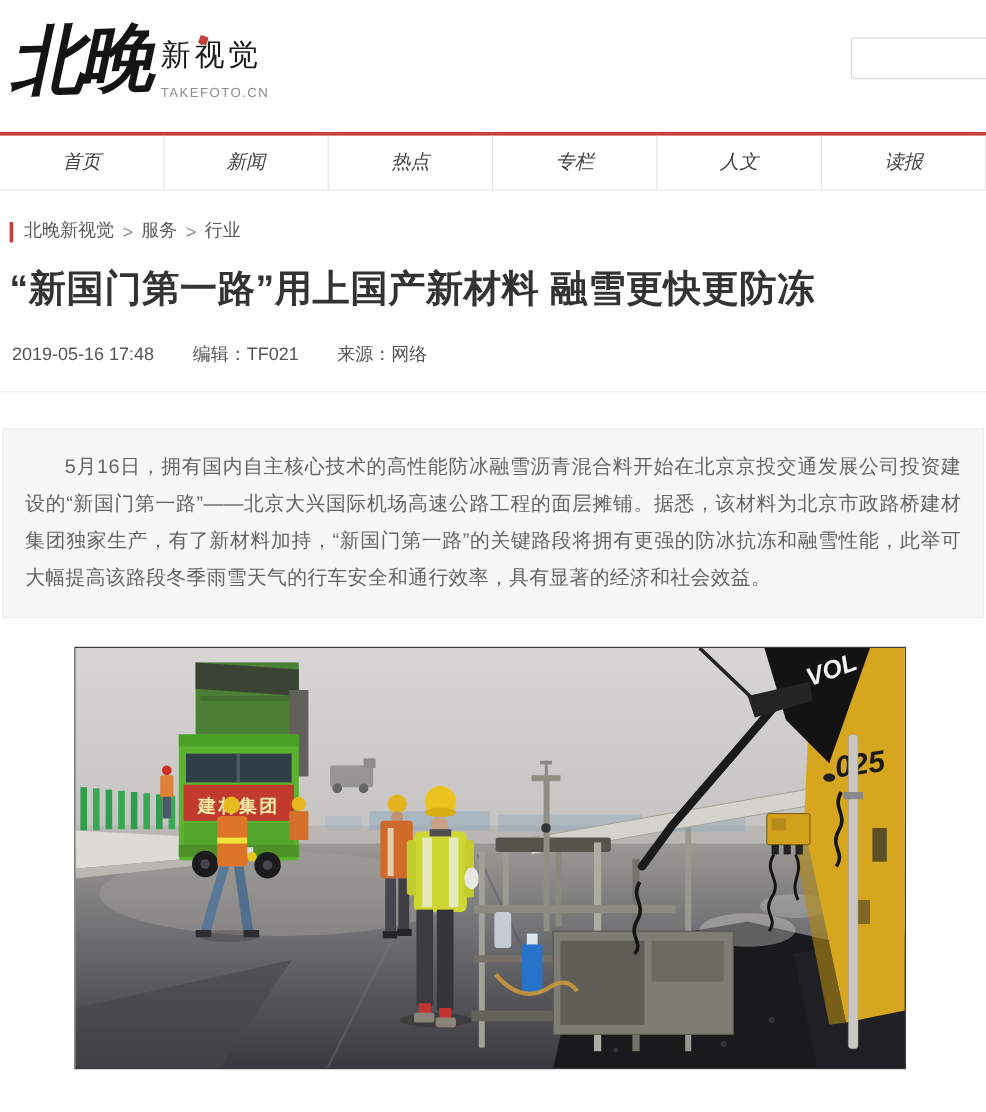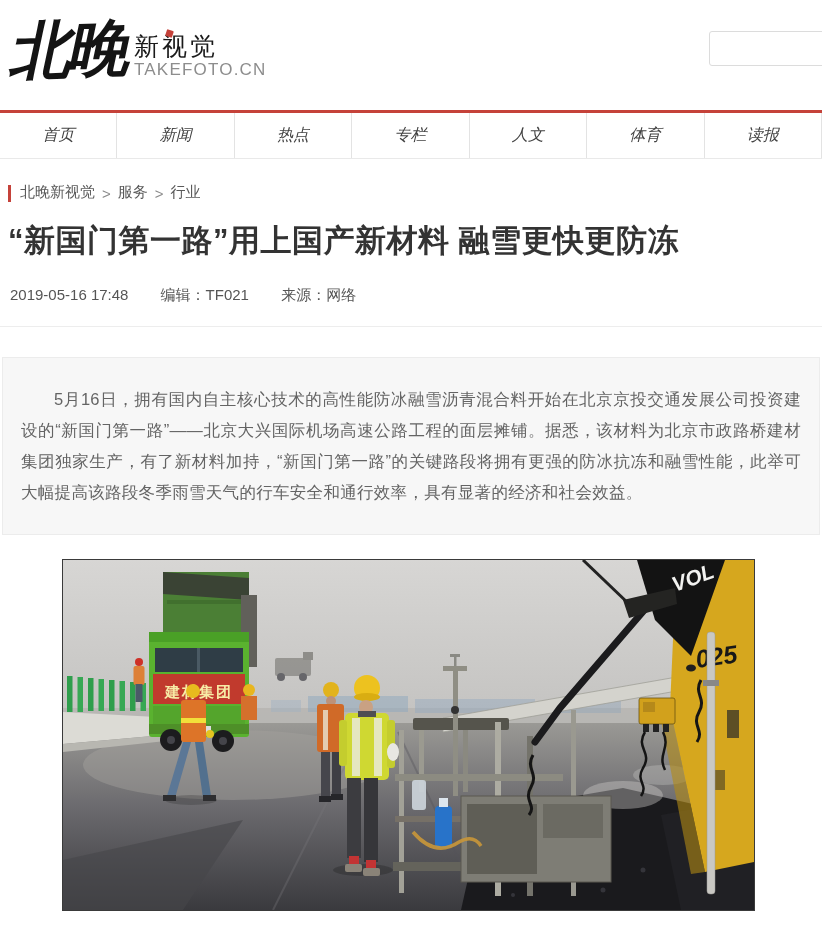--- a/index.html
+++ b/index.html
@@ -17,21 +17,21 @@
   .logo { position: absolute; left: 8px; top: 6px; display: flex; align-items: flex-start; cursor: pointer; }
   .logo-calligraphy {
     font-family: "DejaVu Serif", serif;
     font-style: italic; font-weight: bold;
     font-size: 62px; line-height: 88px; color: #141414;
     letter-spacing: -4px; transform: rotate(-2deg);
   }
   .logo-right { margin-left: 10px; padding-top: 26px; position: relative; }
   .logo-name { font-size: 25px; font-weight: normal; color: #1a1a1a; letter-spacing: 3px; line-height: 28px; }
   .logo-red-accent { position: absolute; left: 32px; top: 24px; width: 7px; height: 7px; background: #c5423a; border-radius: 1px; transform: rotate(18deg); }
-  .logo-domain { font-size: 17px; color: #8d8d8d; letter-spacing: 1.2px; margin-top: 0; }
+  .logo-domain { font-size: 11px; color: #8d8d8d; letter-spacing: 1.2px; margin-top: 12px; }
   .search-box {
     position: absolute; left: 709px; top: 31px;
     width: 120px; height: 35px;
     border: 1px solid #dcdcdc; border-radius: 3px;
     background: #fff; outline: none; padding: 0 8px;
     font-size: 14px; color: #444;
   }
 
   
   .red-line { height: 3px; background: #c5423a; }
@@ -57,21 +57,21 @@
   }
   .meta { margin: 25px 8px 0 10px; font-size: 15px; color: #555; }
   .meta span { margin-right: 28px; }
   .head-divider { margin-top: 21px; border-top: 1px solid #ededed; }
 
   
   .summary-box {
     margin: 30px 2px 0 2px;
     background: #f7f7f7;
     border: 1px solid #ececec;
-    padding: 26px 18px;
+    padding: 16px 18px;
   }
   .summary-box p {
     font-size: 16.5px; line-height: 31px; color: #646464;
     text-indent: 2em; letter-spacing: 0.3px; text-align: justify;
   }
 
   
   .photo-wrap { margin: 24px 0 0 62px; width: 693px; height: 352px; border: 1px solid #3a3a3a; }
   .photo-wrap svg { display: block; }
 </style>
@@ -100,23 +100,20 @@
       <span>新闻</span>
     </div>
   <div class="nav-item">
       <span>热点</span>
     </div>
   <div class="nav-item">
       <span>专栏</span>
     </div>
   <div class="nav-item">
       <span>人文</span>
-    </div>
-  <div class="nav-item">
-      <span>体育</span>
     </div>
   <div class="nav-item">
       <span>读报</span>
     </div>
 </div>
 
 <div class="breadcrumb">
   <span class="crumb-bar"></span>
   <span class="crumb-link">北晚新视觉</span>
   <span class="crumb-sep">&gt;</span>

